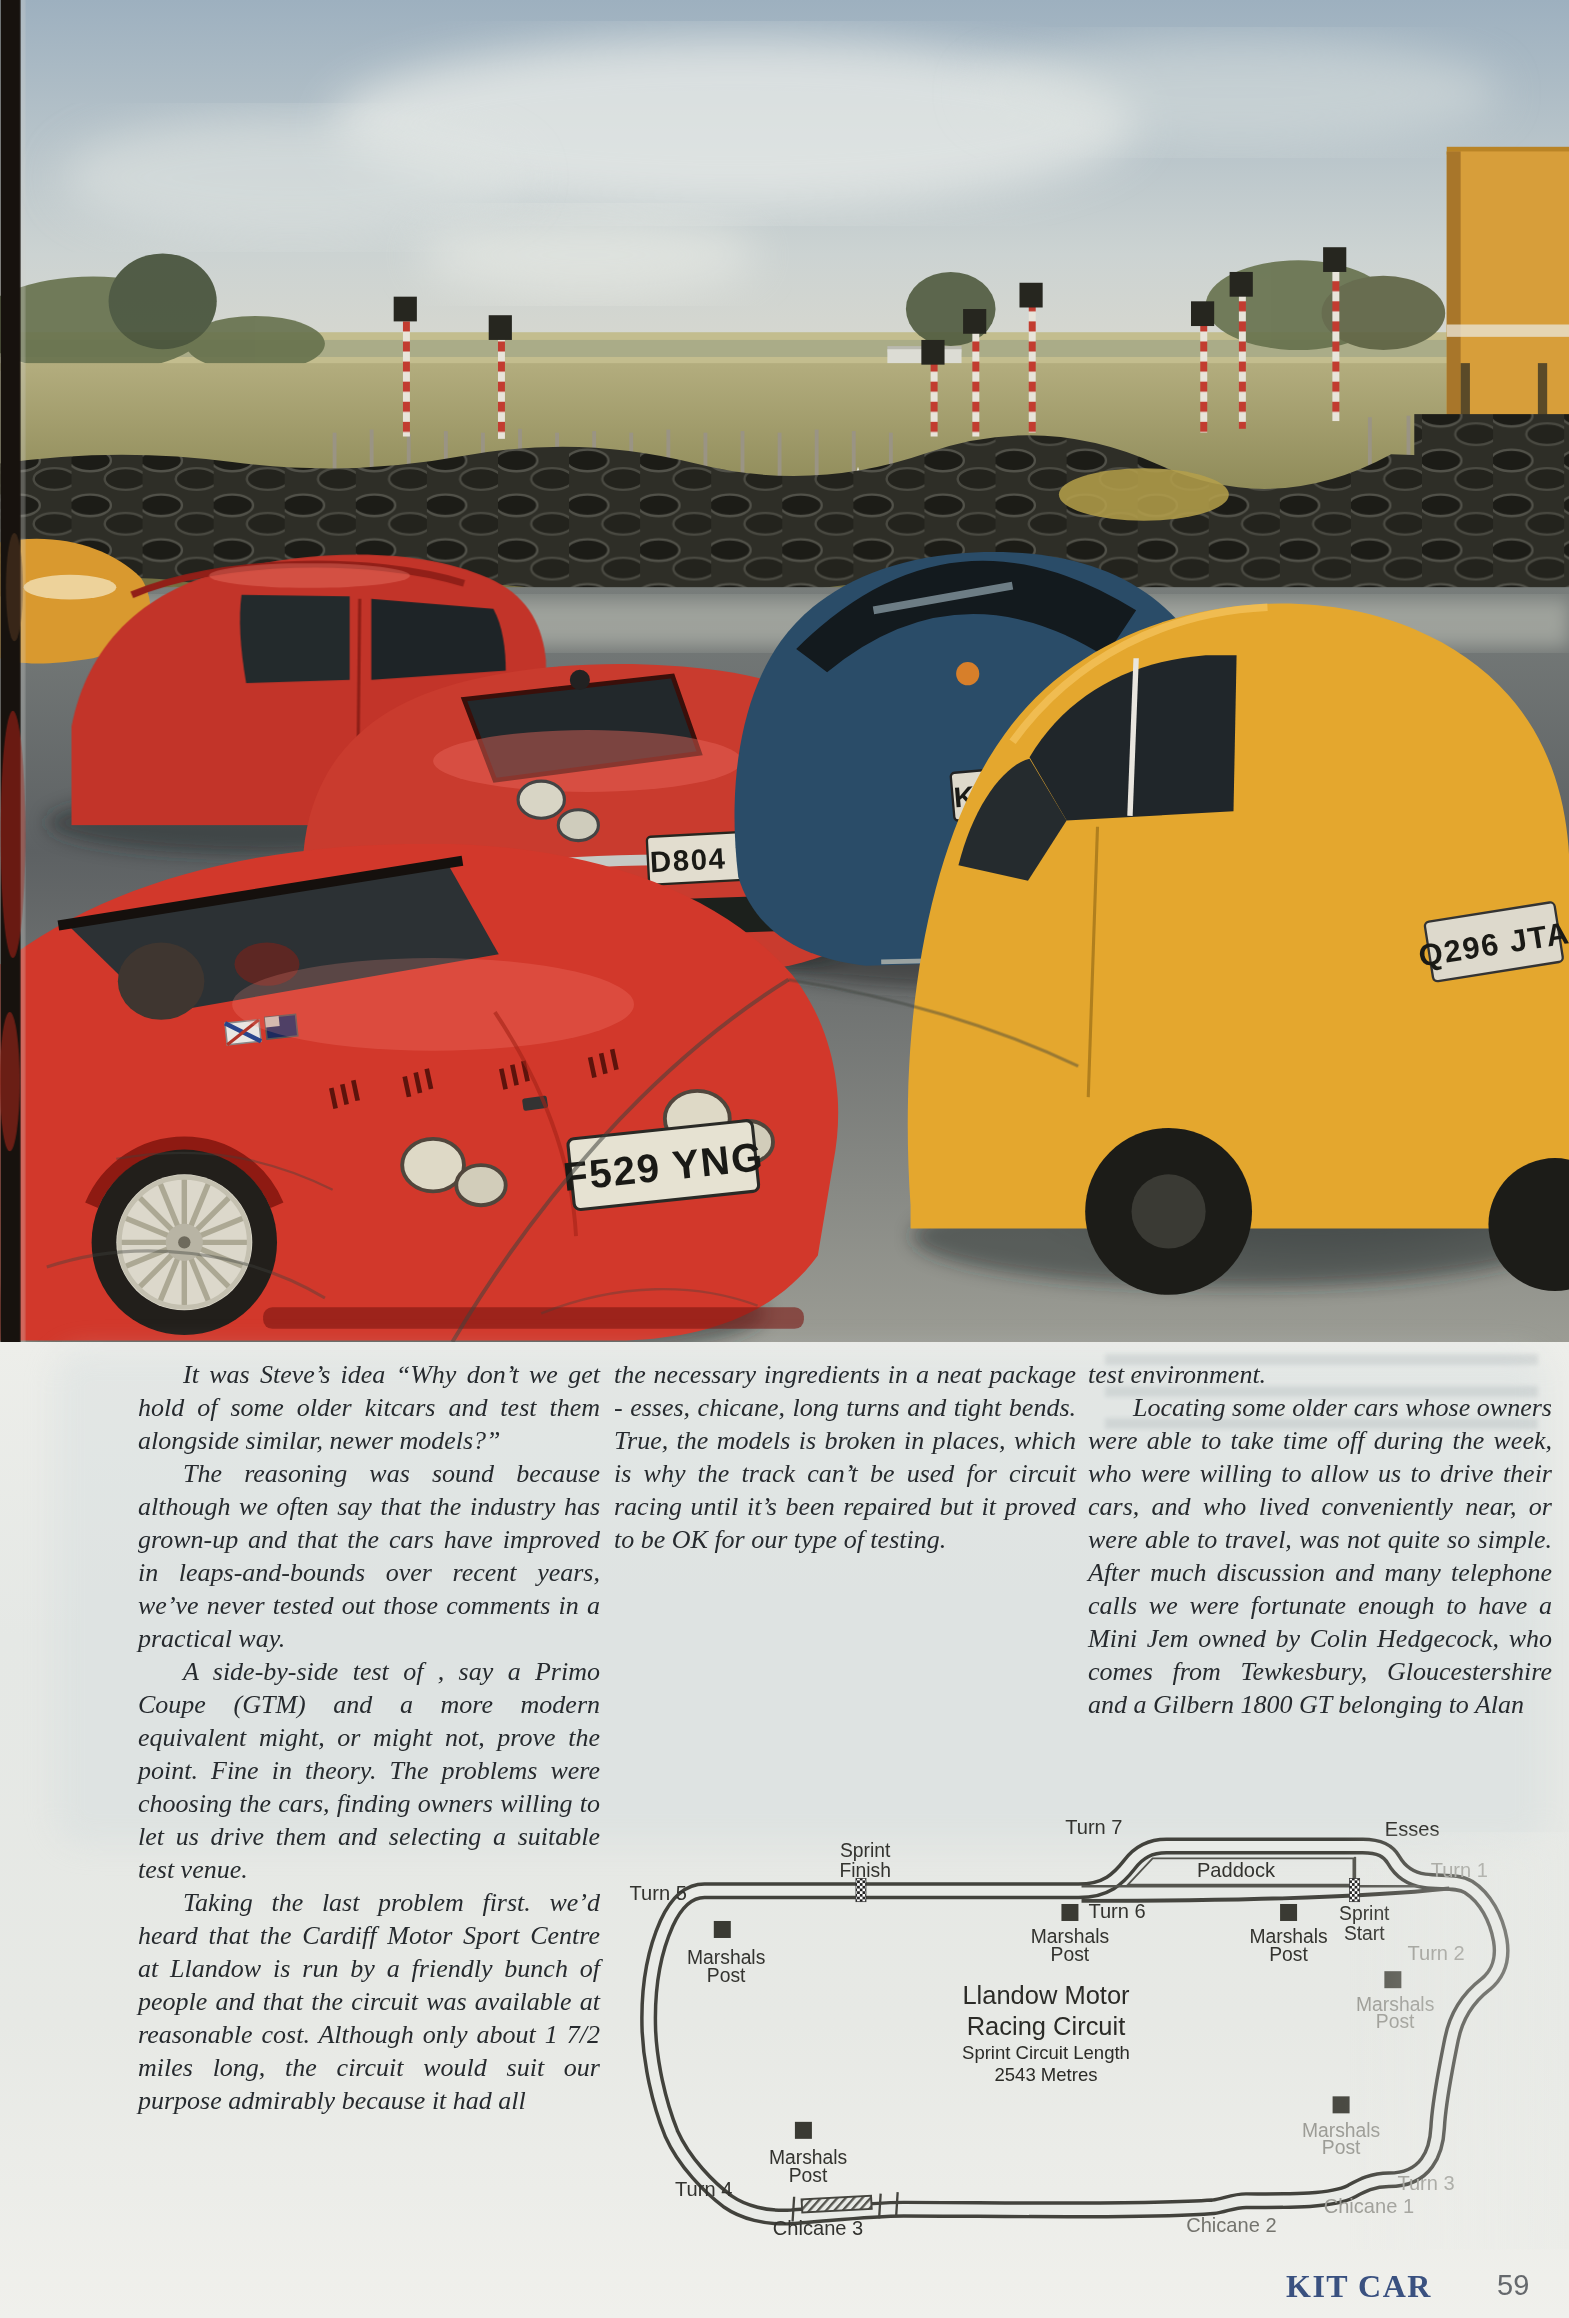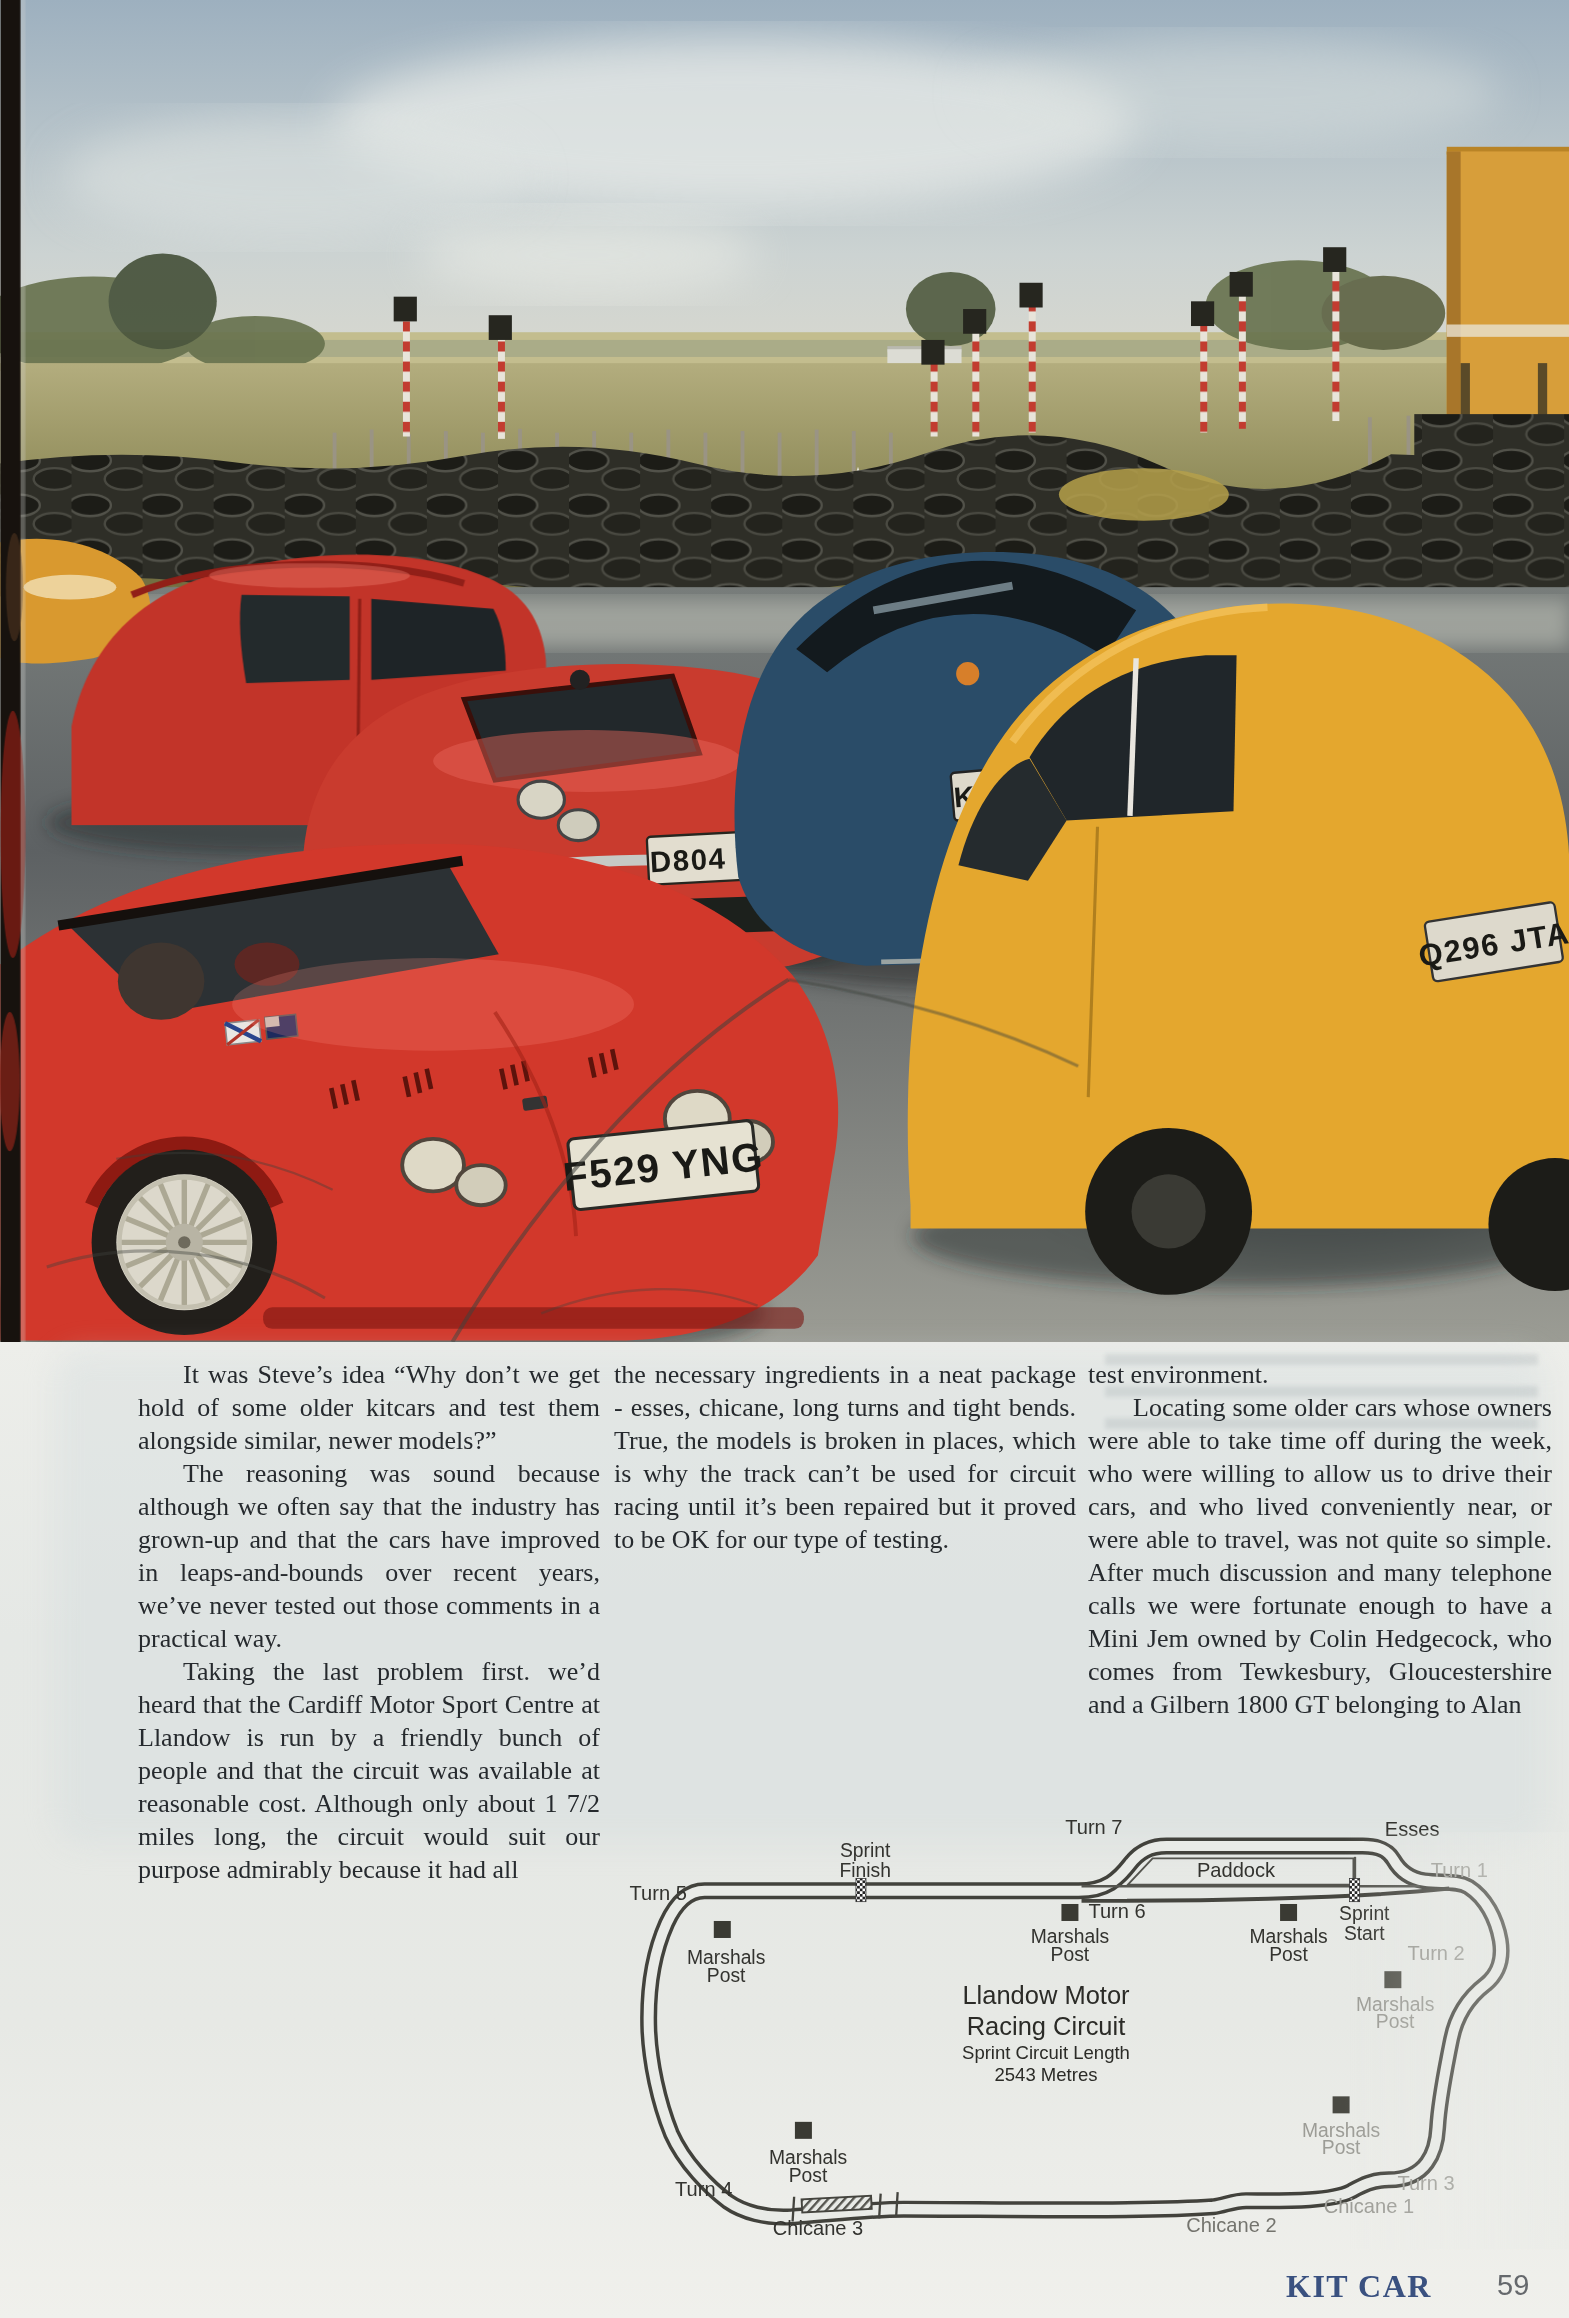--- a/index.html
+++ b/index.html
@@ -3,21 +3,21 @@
 <meta charset="utf-8">
 <style>
   html,body{margin:0;padding:0;}
   body{
     width:1570px;height:2319px;position:relative;overflow:hidden;
     background:#e9ebe7;
     font-family:"Liberation Serif", serif;
   }
   .photo-wrap{position:absolute;left:0;top:0;width:1570px;height:1342px;}
   .article{position:absolute;left:0;top:1342px;width:1570px;height:976px;
-    background:linear-gradient(180deg,#edeeea 0%,#e5e8e5 30%,#e7e9e5 70%,#f0f0ec 100%);}
+    background:linear-gradient(180deg,#edeeea 0%,#e5e8e5 30%,#e7e9e5 70%,#f0f0ec 100%);font-style:italic;}
   .tintband{position:absolute;left:54px;top:7.7px;width:1492px;height:495px;
     background:rgba(206,216,220,.30);filter:blur(14px);border-radius:31px;}
   .col{position:absolute;top:16px;width:462px;font-size:26px;line-height:33px;
     color:#262a2e;text-align:justify;}
   .col p{margin:0;}
   .col p.ind{text-indent:45px;}
   .ghost{position:absolute;left:1105px;top:11.6px;width:433px;height:93px;opacity:.13;
     background:repeating-linear-gradient(180deg,#5a6a74 0 10.8px,transparent 10.8px 32px);
     filter:blur(2.3px);}
   .map-wrap{position:absolute;left:618px;top:1801px;width:951px;height:464px;}
@@ -340,20 +340,21 @@
 </svg>
 </div>
 
 <div class="article">
   <div class="tintband"></div>
   <div class="ghost"></div>
 
   <div class="col" style="left:138px;">
     <p class="ind">It was Steve’s idea “Why don’t we get hold of some older kitcars and test them alongside similar, newer models?”</p>
     <p class="ind">The reasoning was sound because although we often say that the industry has grown-up and that the cars have improved in leaps-and-bounds over recent years, we’ve never tested out those comments in a practical way.</p>
+    <p class="ind">A side-by-side test of , say a Primo Coupe (GTM) and a more modern equivalent might, or might not, prove the point. Fine in theory. The problems were choosing the cars, finding owners willing to let us drive them and selecting a suitable test venue.</p>
     <p class="ind">Taking the last problem first. we’d heard that the Cardiff Motor Sport Centre at Llandow is run by a friendly bunch of people and that the circuit was available at reasonable cost. Although only about 1 7/2 miles long, the circuit would suit our purpose admirably because it had all</p>
   </div>
 
   <div class="col" style="left:614px;">
     <p>the necessary ingredients in a neat package - esses, chicane, long turns and tight bends. True, the models is broken in places, which is why the track can’t be used for circuit racing until it’s been repaired but it proved to be OK for our type of testing.</p>
   </div>
 
   <div class="col" style="left:1088px;width:464px;">
     <p>test environment.</p>
     <p class="ind">Locating some older cars whose owners were able to take time off during the week, who were willing to allow us to drive their cars, and who lived conveniently near, or were able to travel, was not quite so simple. After much discussion and many telephone calls we were fortunate enough to have a Mini Jem owned by Colin Hedgecock, who comes from Tewkesbury, Gloucestershire and a Gilbern 1800 GT belonging to Alan</p>

